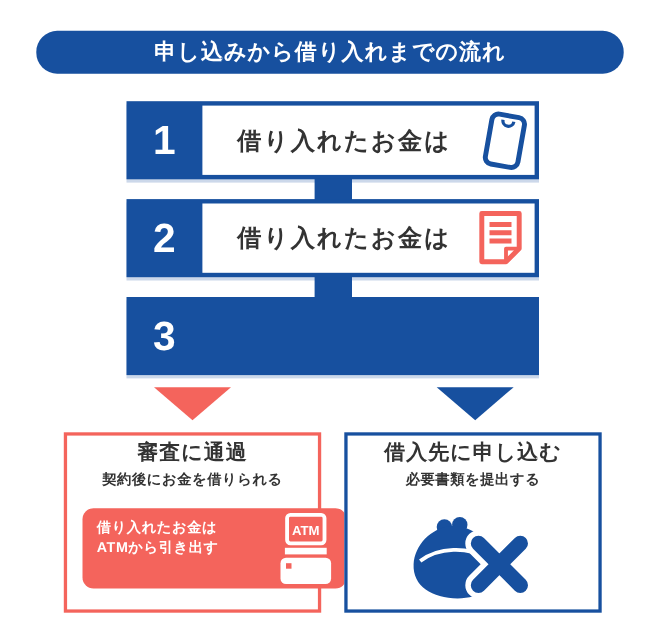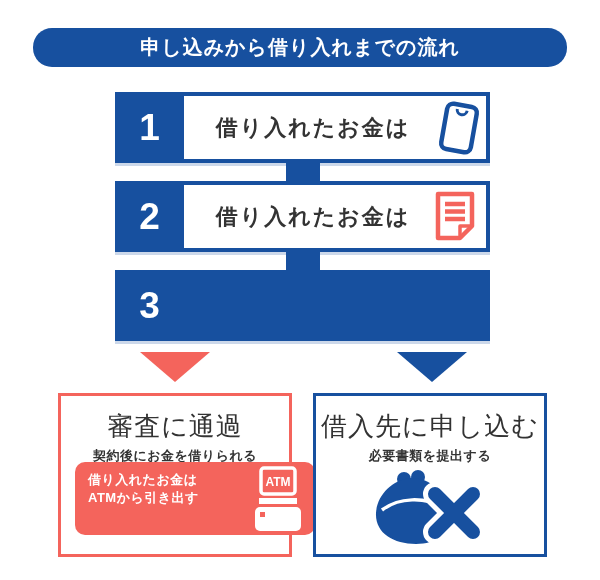--- a/index.html
+++ b/index.html
@@ -56,21 +56,21 @@
   .tri-pass{left:140px;border-top-color:var(--coral);}
   .tri-fail{left:397px;}
   
   .outcome{
     top:393px;width:234px;height:164px;background:#fff;box-sizing:border-box;
     text-align:center;
   }
   .outcome-pass{left:58px;border:3px solid var(--coral);}
   .outcome-fail{left:313px;border:3px solid var(--blue);}
   .outcome-title{
-    margin-top:13px;font-size:26px;font-weight:normal;color:var(--ink);letter-spacing:1px;
+    margin-top:2px;font-size:19px;font-weight:bold;color:var(--ink);letter-spacing:1px;
   }
   .outcome-sub{
     margin-top:3px;font-size:13px;font-weight:bold;color:var(--ink);letter-spacing:0.5px;
   }
   .note{
     position:absolute;left:14px;top:66px;width:240px;height:73px;
     background:var(--coral);border-radius:10px;
   }
   .note-lines{
     position:absolute;left:13px;top:9px;text-align:left;

